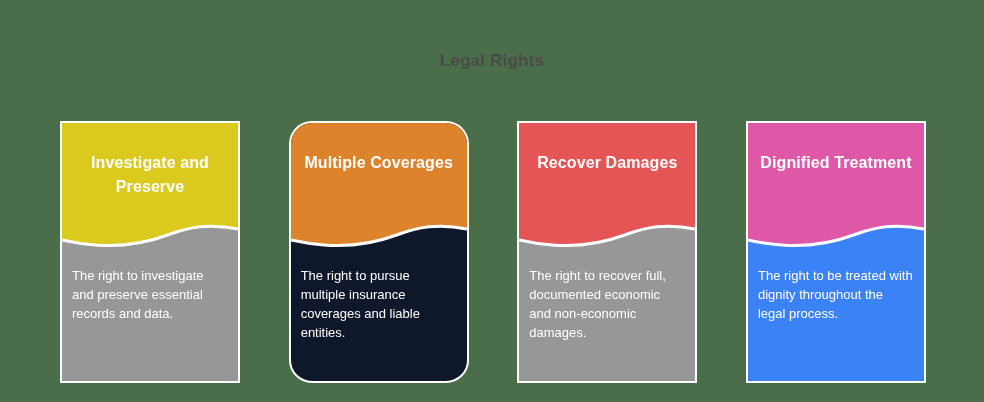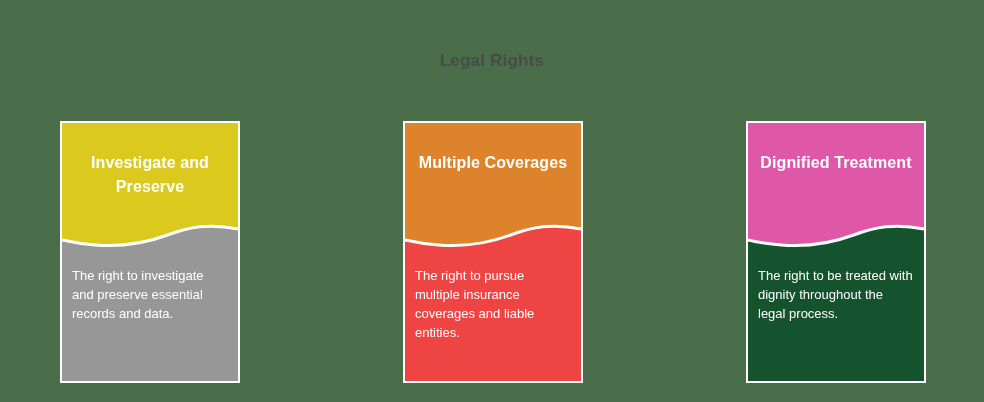--- a/index.html
+++ b/index.html
@@ -108,33 +108,43 @@
       <div class="card-top">
         <svg viewBox="0 0 180 130" preserveAspectRatio="none">
           <path class="accent-fill" d="M0,0 L180,0 L180,106 C150,100 130,104 108,112 C86,120 60,124 34,122 C20,121 9,119 0,117 Z" fill="#dcc91d"></path>
           <path class="wave-line" fill="none" stroke="#ffffff" stroke-width="3" d="M0,117 C9,119 20,121 34,122 C60,124 86,120 108,112 C130,104 150,100 180,106"></path>
         </svg>
       </div>
       <div class="card-heading">Investigate and Preserve</div>
       <div class="card-body">The right to investigate and preserve essential records and data.</div>
     </div>
 
-    <div class="card" style="background: #ef4444; border-color: rgb(255, 255, 255);">
+    <div class="card" style="background: #0f172a; border-color: rgb(255, 255, 255); border-radius: 23px;">
       <div class="card-top">
         <svg viewBox="0 0 180 130" preserveAspectRatio="none">
           <path class="accent-fill" d="M0,0 L180,0 L180,106 C150,100 130,104 108,112 C86,120 60,124 34,122 C20,121 9,119 0,117 Z" fill="#dd832c"></path>
           <path class="wave-line" fill="none" stroke="#ffffff" stroke-width="3" d="M0,117 C9,119 20,121 34,122 C60,124 86,120 108,112 C130,104 150,100 180,106"></path>
         </svg>
       </div>
       <div class="card-heading">Multiple Coverages</div>
       <div class="card-body">The right to pursue multiple insurance coverages and liable entities.</div>
     </div>
 
+    <div class="card" style="background: rgb(151, 151, 151); border-color: rgb(255, 255, 255);">
+      <div class="card-top">
+        <svg viewBox="0 0 180 130" preserveAspectRatio="none">
+          <path class="accent-fill" d="M0,0 L180,0 L180,106 C150,100 130,104 108,112 C86,120 60,124 34,122 C20,121 9,119 0,117 Z" fill="#e55555"></path>
+          <path class="wave-line" fill="none" stroke="#ffffff" stroke-width="3" d="M0,117 C9,119 20,121 34,122 C60,124 86,120 108,112 C130,104 150,100 180,106"></path>
+        </svg>
+      </div>
+      <div class="card-heading">Recover Damages</div>
+      <div class="card-body">The right to recover full, documented economic and non-economic damages.</div>
+    </div>
 
-    <div class="card" style="background: #14532d; border-color: rgb(255, 255, 255);">
+    <div class="card" style="background: #3b82f6; border-color: rgb(255, 255, 255);">
       <div class="card-top">
         <svg viewBox="0 0 180 130" preserveAspectRatio="none">
           <path class="accent-fill" d="M0,0 L180,0 L180,106 C150,100 130,104 108,112 C86,120 60,124 34,122 C20,121 9,119 0,117 Z" fill="#df58a8"></path>
           <path class="wave-line" fill="none" stroke="#ffffff" stroke-width="3" d="M0,117 C9,119 20,121 34,122 C60,124 86,120 108,112 C130,104 150,100 180,106"></path>
         </svg>
       </div>
       <div class="card-heading">Dignified Treatment</div>
       <div class="card-body">The right to be treated with dignity throughout the legal process.</div>
     </div>
 

